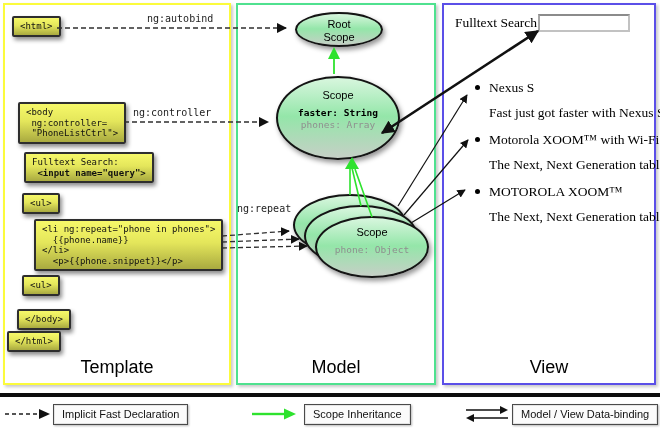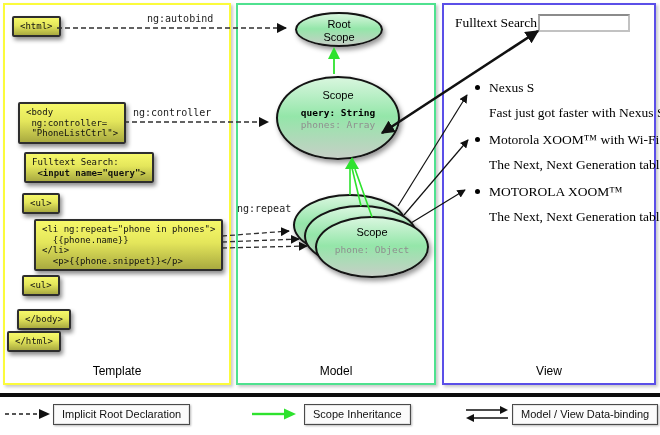--- a/index.html
+++ b/index.html
@@ -5,21 +5,21 @@
   html,body{margin:0;padding:0;background:#fff;}
   #stage{position:relative;width:660px;height:435px;background:#fff;overflow:hidden;
          font-family:"Liberation Sans",sans-serif;}
   
   .panel{position:absolute;top:3px;height:378px;background:#fff;box-sizing:content-box;
          box-shadow:2px 2px 3px rgba(0,0,0,0.22);}
   #panel-template{left:3px;width:224px;border:2px solid #fbfb3c;}
   #panel-model{left:236px;width:196px;border:2px solid #4fe18f;}
   #panel-view{left:442px;width:210px;border:2px solid #5b4fe8;}
   .panel-label{position:absolute;bottom:5px;left:0;right:0;text-align:center;
-               font-size:12px;font-weight:500;color:#000;}
+               font-size:18px;font-weight:500;color:#000;}
   
   .codebox{position:absolute;z-index:2;
            background:linear-gradient(180deg,#f6f869 0%,#e4e65b 45%,#a9aa40 100%);
            border:2px solid #2e2e2e;border-radius:2px;
            box-shadow:2px 3px 4px rgba(0,0,0,0.45);
            padding:3px 6px;font:9px/10.5px "DejaVu Sans Mono",monospace;color:#111;}
   .codebox div{white-space:pre;}
   .codebox .b{font-weight:bold;}
   #box-html-open{left:12px;top:16px;}
   #box-body-open{left:18px;top:102px;}
@@ -123,21 +123,21 @@
   <div class="edge-label" id="lbl-controller">ng:controller</div>
   <div class="edge-label" id="lbl-repeat">ng:repeat</div>
 
   <div class="ellipse" id="scope-root">
     <div>Root</div>
     <div>Scope</div>
   </div>
   <div class="ellipse" id="scope-phonelist">
     <div>Scope</div>
     <div class="scope-props">
-      <div class="prop-bold">query: String</div>
+      <div class="prop-bold">faster: String</div>
       <div class="prop-muted">phones: Array</div>
     </div>
   </div>
   <div class="ellipse" id="scope-repeater-back"></div>
   <div class="ellipse" id="scope-repeater-mid"></div>
   <div class="ellipse" id="scope-repeater-front">
     <div>Scope</div>
     <div class="scope-props">
       <div class="prop-muted">phone: Object</div>
     </div>
@@ -183,21 +183,21 @@
     <path d="M404,215 L468,140" stroke="#111" stroke-width="1.2" fill="none" marker-end="url(#ahS)"></path>
     <path d="M411,223 L465,190" stroke="#111" stroke-width="1.2" fill="none" marker-end="url(#ahS)"></path>
   </svg>
 
   <div id="divider"></div>
 
   <svg class="legend-arrow" id="legend-arrow-dashed" width="50" height="14">
     <line x1="2" y1="7" x2="36" y2="7" stroke="#555" stroke-width="1.8" stroke-dasharray="4,3"></line>
     <polygon points="36,2 36,12 47,7" fill="#111"></polygon>
   </svg>
-  <div class="legend-box" id="legend-implicit-box">Implicit Root Declaration</div>
+  <div class="legend-box" id="legend-implicit-box">Implicit Fast Declaration</div>
 
   <svg class="legend-arrow" id="legend-arrow-green" width="48" height="14">
     <line x1="2" y1="7" x2="34" y2="7" stroke="#2ee22e" stroke-width="2.4"></line>
     <polygon points="34,1.5 34,12.5 46,7" fill="#2ee22e"></polygon>
   </svg>
   <div class="legend-box" id="legend-inheritance-box">Scope Inheritance</div>
 
   <svg class="legend-arrow" id="legend-arrow-double" width="46" height="20">
     <line x1="2" y1="6" x2="36" y2="6" stroke="#111" stroke-width="1.6"></line>
     <polygon points="36,2 36,10 44,6" fill="#111"></polygon>

